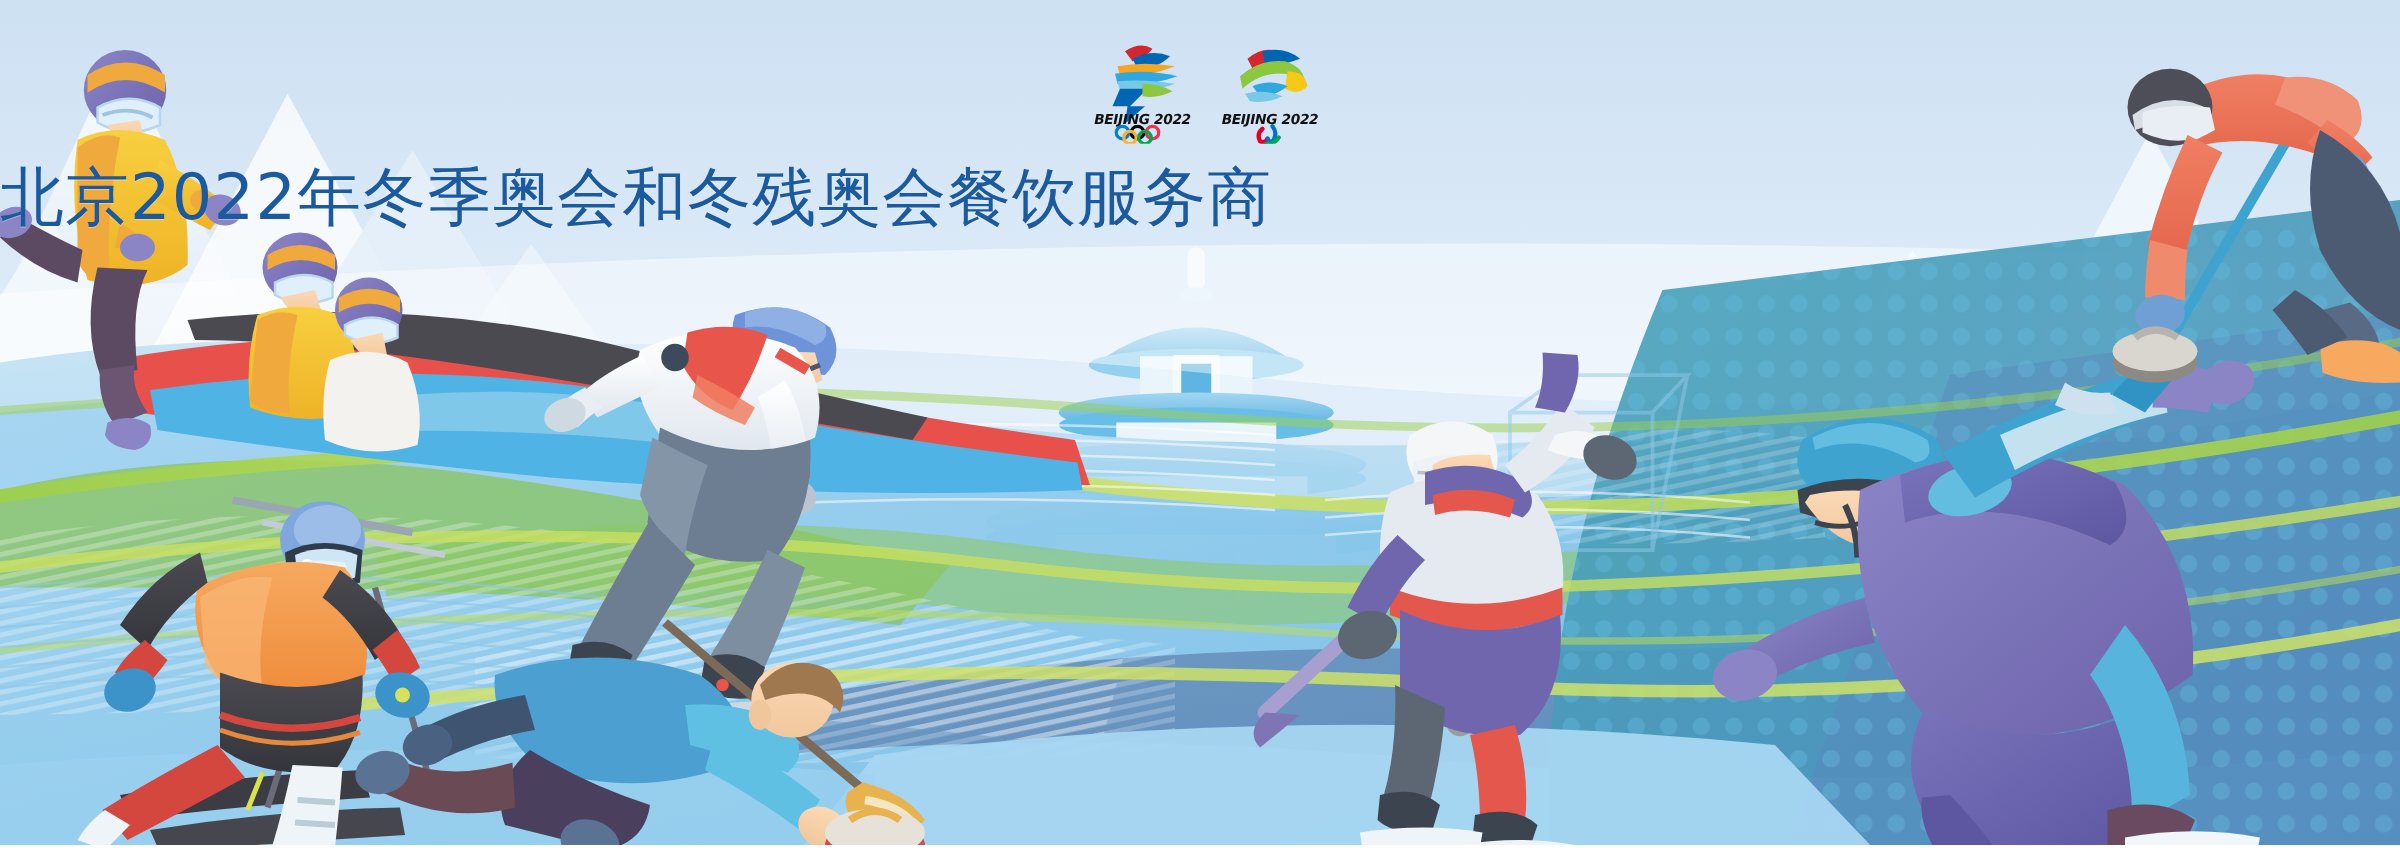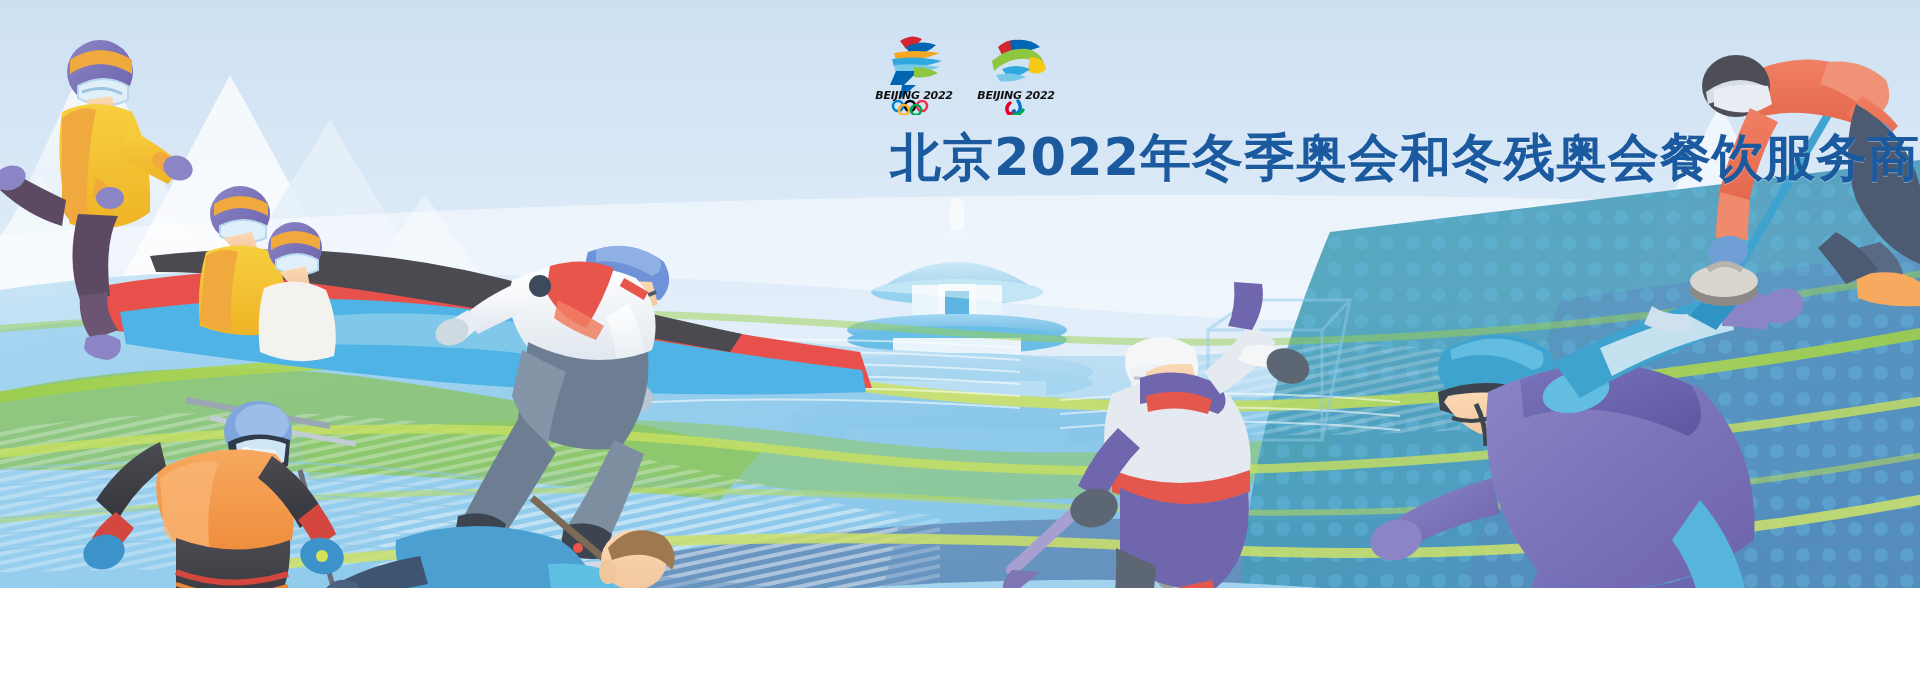--- a/index.html
+++ b/index.html
@@ -1,28 +1,28 @@
 <!DOCTYPE html>
 <html><head>
 <meta charset="utf-8">
 <style>
   html,body{margin:0;padding:0;background:#fff;}
   body{font-family:"Liberation Sans","DejaVu Sans",sans-serif;}
   #banner{
-    position:relative;width:1920px;height:588px;overflow:hidden;
+    position:relative;width:1920px;height:676px;overflow:hidden;
     background:linear-gradient(178deg,#cfe0f2 0%,#d8e7f5 26%,#e4eff9 52%,#eaf3fb 70%,#dbecf8 100%);
   }
   #banner svg.layer{position:absolute;left:0;top:0;width:1920px;height:680px;display:block;}
   .logos{position:absolute;left:870px;top:27px;width:190px;height:88px;display:flex;
          justify-content:space-between;align-items:flex-start;}
   .logo{width:88px;height:88px;position:relative;}
   .logo svg{display:block;}
   .title{
-    position:absolute;left:0;top:124px;width:1920px;text-align:right;
-    font-size:51px;font-weight:bold;letter-spacing:1px;color:#1b5a9e;
+    position:absolute;left:0;top:124px;width:1920px;text-align:left;
+    font-size:51px;font-weight:normal;letter-spacing:1px;color:#1b5a9e;
     font-family:"DejaVu Sans","Liberation Sans",sans-serif;
     text-shadow:0 1px 0 rgba(255,255,255,.35);
     white-space:nowrap;
   }
 </style>
 </head>
 <body>
 
 <div id="banner">
 

